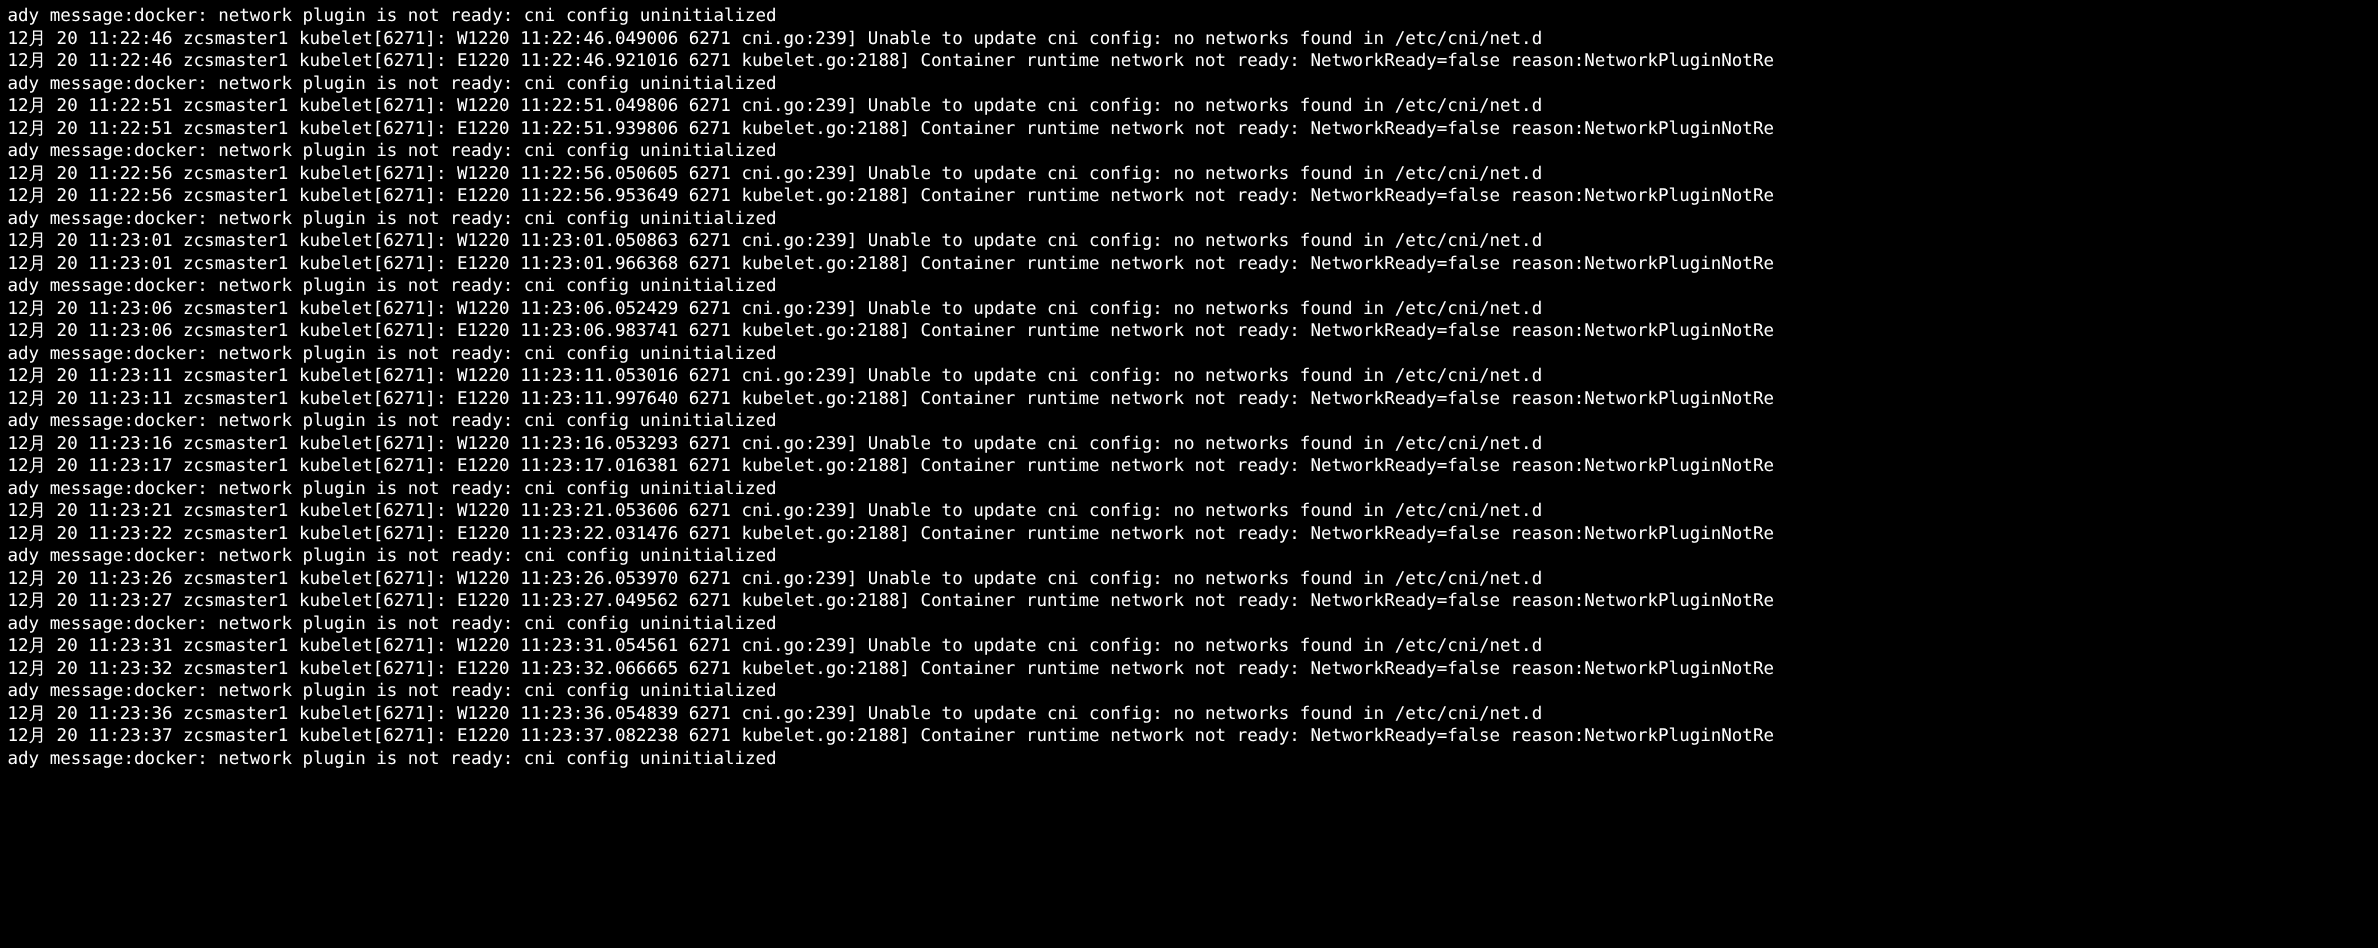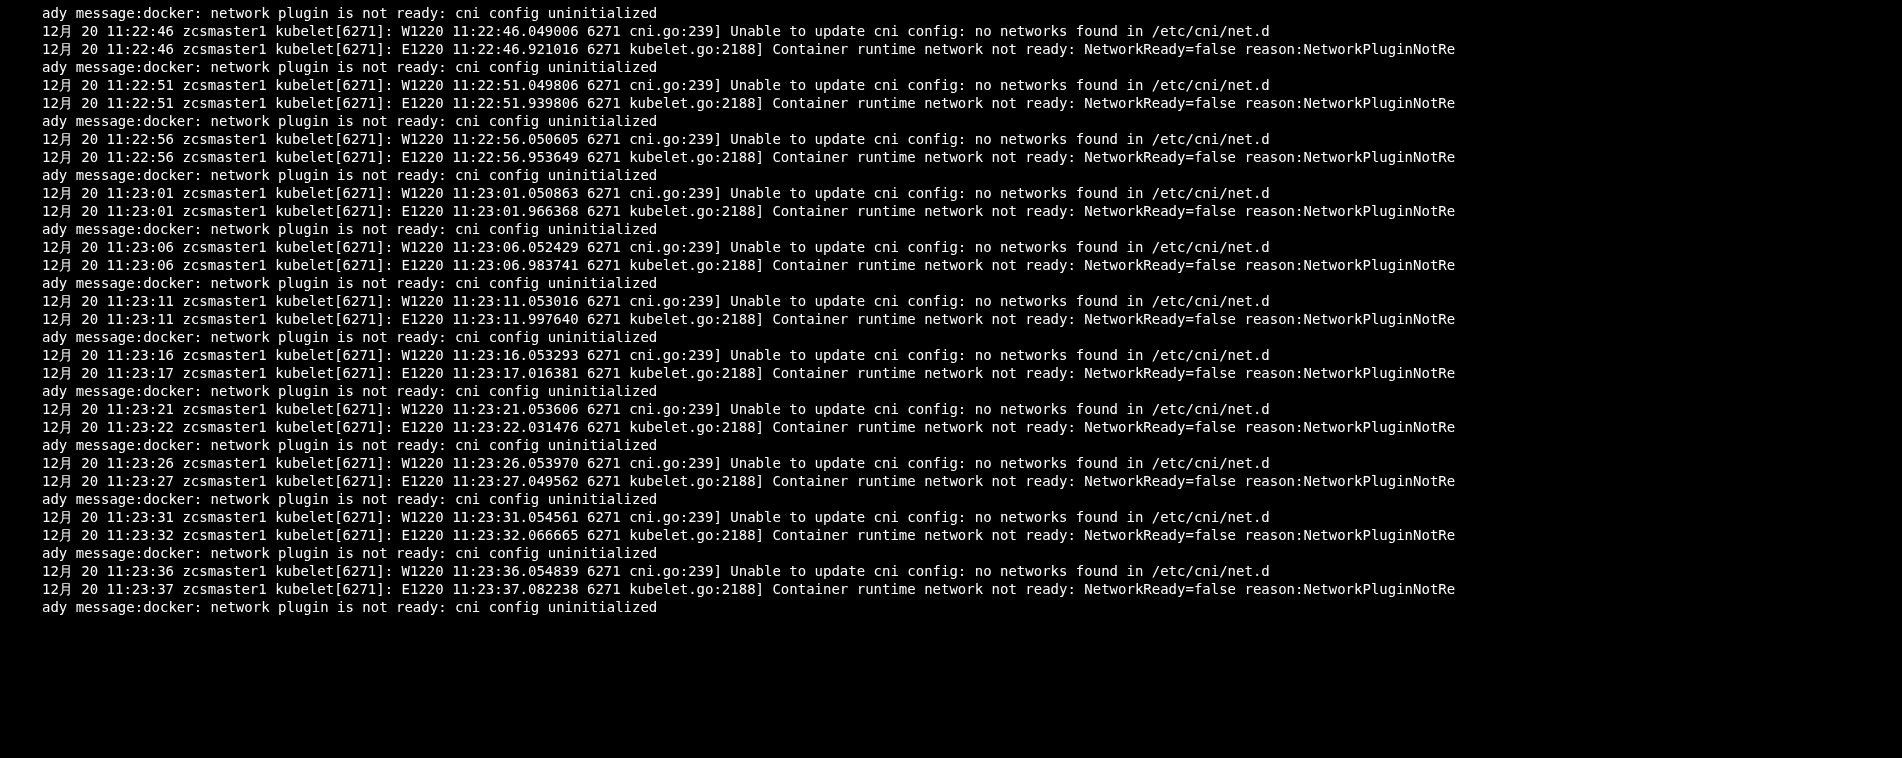--- a/index.html
+++ b/index.html
@@ -16,19 +16,18 @@
   }
   .terminal {
     padding: 4px 6px;
     white-space: pre;
     letter-spacing: 0;
     word-break: break-all;
   }
   .log-line {
     white-space: nowrap;
     overflow: hidden;
-    margin-left: 36px;
   }
 </style>
 </head>
 <body>
 
 <div class="terminal" id="terminal"><div class="log-line">ady message:docker: network plugin is not ready: cni config uninitialized</div><div class="log-line">12月 20 11:22:46 zcsmaster1 kubelet[6271]: W1220 11:22:46.049006       6271 cni.go:239] Unable to update cni config: no networks found in /etc/cni/net.d</div><div class="log-line">12月 20 11:22:46 zcsmaster1 kubelet[6271]: E1220 11:22:46.921016       6271 kubelet.go:2188] Container runtime network not ready: NetworkReady=false reason:NetworkPluginNotRe</div><div class="log-line">ady message:docker: network plugin is not ready: cni config uninitialized</div><div class="log-line">12月 20 11:22:51 zcsmaster1 kubelet[6271]: W1220 11:22:51.049806       6271 cni.go:239] Unable to update cni config: no networks found in /etc/cni/net.d</div><div class="log-line">12月 20 11:22:51 zcsmaster1 kubelet[6271]: E1220 11:22:51.939806       6271 kubelet.go:2188] Container runtime network not ready: NetworkReady=false reason:NetworkPluginNotRe</div><div class="log-line">ady message:docker: network plugin is not ready: cni config uninitialized</div><div class="log-line">12月 20 11:22:56 zcsmaster1 kubelet[6271]: W1220 11:22:56.050605       6271 cni.go:239] Unable to update cni config: no networks found in /etc/cni/net.d</div><div class="log-line">12月 20 11:22:56 zcsmaster1 kubelet[6271]: E1220 11:22:56.953649       6271 kubelet.go:2188] Container runtime network not ready: NetworkReady=false reason:NetworkPluginNotRe</div><div class="log-line">ady message:docker: network plugin is not ready: cni config uninitialized</div><div class="log-line">12月 20 11:23:01 zcsmaster1 kubelet[6271]: W1220 11:23:01.050863       6271 cni.go:239] Unable to update cni config: no networks found in /etc/cni/net.d</div><div class="log-line">12月 20 11:23:01 zcsmaster1 kubelet[6271]: E1220 11:23:01.966368       6271 kubelet.go:2188] Container runtime network not ready: NetworkReady=false reason:NetworkPluginNotRe</div><div class="log-line">ady message:docker: network plugin is not ready: cni config uninitialized</div><div class="log-line">12月 20 11:23:06 zcsmaster1 kubelet[6271]: W1220 11:23:06.052429       6271 cni.go:239] Unable to update cni config: no networks found in /etc/cni/net.d</div><div class="log-line">12月 20 11:23:06 zcsmaster1 kubelet[6271]: E1220 11:23:06.983741       6271 kubelet.go:2188] Container runtime network not ready: NetworkReady=false reason:NetworkPluginNotRe</div><div class="log-line">ady message:docker: network plugin is not ready: cni config uninitialized</div><div class="log-line">12月 20 11:23:11 zcsmaster1 kubelet[6271]: W1220 11:23:11.053016       6271 cni.go:239] Unable to update cni config: no networks found in /etc/cni/net.d</div><div class="log-line">12月 20 11:23:11 zcsmaster1 kubelet[6271]: E1220 11:23:11.997640       6271 kubelet.go:2188] Container runtime network not ready: NetworkReady=false reason:NetworkPluginNotRe</div><div class="log-line">ady message:docker: network plugin is not ready: cni config uninitialized</div><div class="log-line">12月 20 11:23:16 zcsmaster1 kubelet[6271]: W1220 11:23:16.053293       6271 cni.go:239] Unable to update cni config: no networks found in /etc/cni/net.d</div><div class="log-line">12月 20 11:23:17 zcsmaster1 kubelet[6271]: E1220 11:23:17.016381       6271 kubelet.go:2188] Container runtime network not ready: NetworkReady=false reason:NetworkPluginNotRe</div><div class="log-line">ady message:docker: network plugin is not ready: cni config uninitialized</div><div class="log-line">12月 20 11:23:21 zcsmaster1 kubelet[6271]: W1220 11:23:21.053606       6271 cni.go:239] Unable to update cni config: no networks found in /etc/cni/net.d</div><div class="log-line">12月 20 11:23:22 zcsmaster1 kubelet[6271]: E1220 11:23:22.031476       6271 kubelet.go:2188] Container runtime network not ready: NetworkReady=false reason:NetworkPluginNotRe</div><div class="log-line">ady message:docker: network plugin is not ready: cni config uninitialized</div><div class="log-line">12月 20 11:23:26 zcsmaster1 kubelet[6271]: W1220 11:23:26.053970       6271 cni.go:239] Unable to update cni config: no networks found in /etc/cni/net.d</div><div class="log-line">12月 20 11:23:27 zcsmaster1 kubelet[6271]: E1220 11:23:27.049562       6271 kubelet.go:2188] Container runtime network not ready: NetworkReady=false reason:NetworkPluginNotRe</div><div class="log-line">ady message:docker: network plugin is not ready: cni config uninitialized</div><div class="log-line">12月 20 11:23:31 zcsmaster1 kubelet[6271]: W1220 11:23:31.054561       6271 cni.go:239] Unable to update cni config: no networks found in /etc/cni/net.d</div><div class="log-line">12月 20 11:23:32 zcsmaster1 kubelet[6271]: E1220 11:23:32.066665       6271 kubelet.go:2188] Container runtime network not ready: NetworkReady=false reason:NetworkPluginNotRe</div><div class="log-line">ady message:docker: network plugin is not ready: cni config uninitialized</div><div class="log-line">12月 20 11:23:36 zcsmaster1 kubelet[6271]: W1220 11:23:36.054839       6271 cni.go:239] Unable to update cni config: no networks found in /etc/cni/net.d</div><div class="log-line">12月 20 11:23:37 zcsmaster1 kubelet[6271]: E1220 11:23:37.082238       6271 kubelet.go:2188] Container runtime network not ready: NetworkReady=false reason:NetworkPluginNotRe</div><div class="log-line">ady message:docker: network plugin is not ready: cni config uninitialized</div></div>
 
 </body></html>

